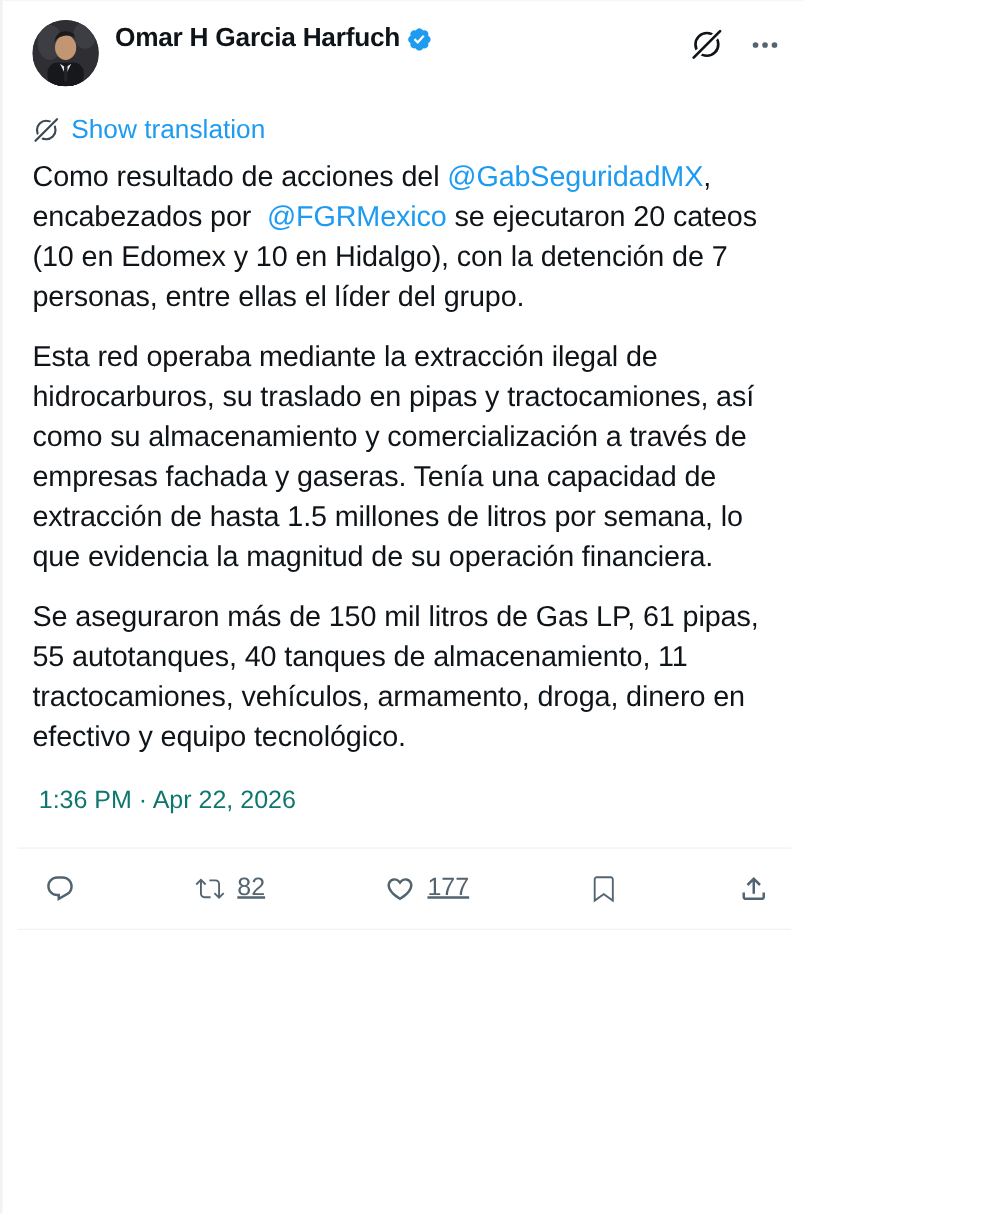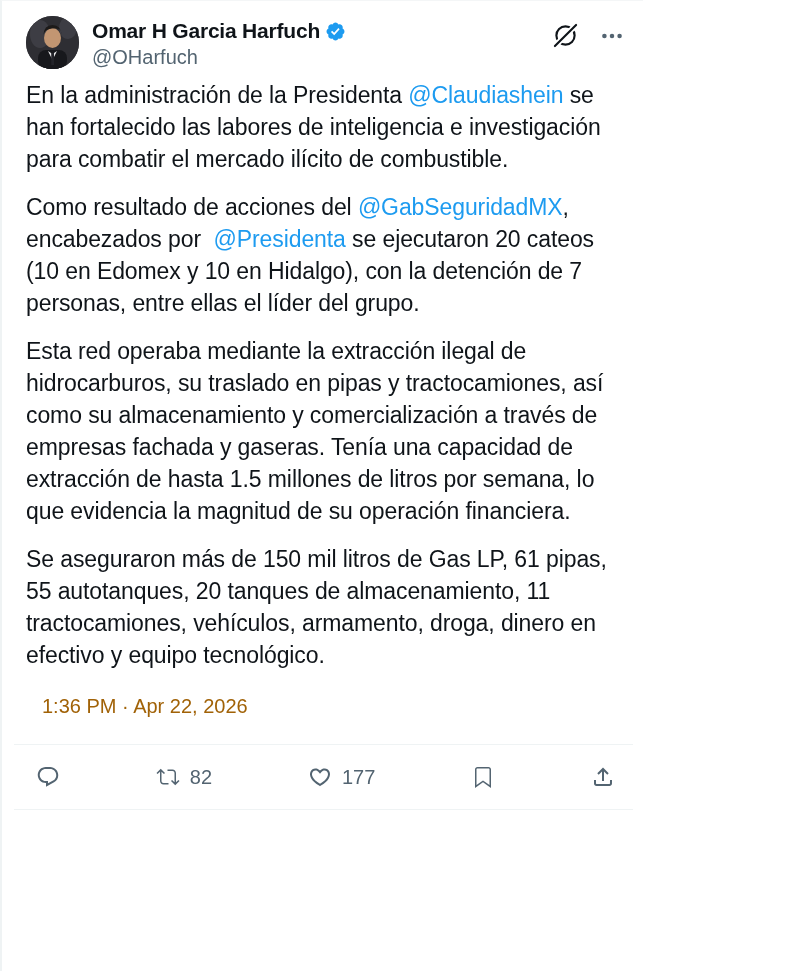--- a/index.html
+++ b/index.html
@@ -51,33 +51,33 @@
   .tweet-body {
     margin: 9px 24px 0 24px;
     font-size: 23px; line-height: 32px; color: #0f1419;
     letter-spacing: -0.1px;
   }
   .tweet-body p { white-space: pre-wrap; margin-top: 16px; }
   .tweet-body p:first-child { margin-top: 0; }
   .mention { color: #1d9bf0; text-decoration: none; cursor: pointer; }
   
   .timestamp {
-    margin: 23px 24px 0 40px;
-    font-size: 20px; color: #a16207; line-height: 25px;
+    margin: 23px 24px 0 29px;
+    font-size: 20px; color: #0f766e; line-height: 25px;
   }
   .divider { border-top: 1px solid #eff3f4; margin: 0 10px 0 12px; }
   .divider.top { margin-top: 25px; }
   
   .action-bar {
     height: 64px; display: flex; align-items: center;
     justify-content: space-between; padding: 0 28px 0 34px;
   }
   .action {
-    display: flex; align-items: center; gap: 10px;
-    color: #536471; background: none; border: none; cursor: pointer;
+    display: flex; align-items: flex-start; gap: 10px;
+    color: #536471; background: none; border: none; cursor: pointer; text-decoration: underline;
   }
   .action-icon { width: 24px; height: 24px; }
   .action-icon svg { width: 100%; height: 100%; display: block; fill: currentColor; }
   .action-count { font-size: 20px; color: #536471; }
   .action-count:empty { display: none; }
 </style>
 </head>
 <body>
 
 <div class="tweet-container">
@@ -96,47 +96,55 @@
         <path d="M17.5 19 Q18 9 26.5 9 Q35 9 35.5 19 Q35.5 14 33 13 Q28 11.5 22 13.5 Q18.5 14.5 17.5 19Z" fill="#1c1a19"></path>
       </svg>
     </div>
     <div class="user-block">
       <div class="name-row">
         <span class="display-name">Omar H Garcia Harfuch</span>
         <svg class="verified" viewBox="0 0 24 24">
           <path fill="#1d9bf0" d="M22.25 12c0-1.43-.88-2.67-2.19-3.34.46-1.39.2-2.9-.81-3.91s-2.52-1.27-3.91-.81c-.66-1.31-1.91-2.19-3.34-2.19s-2.67.88-3.33 2.19c-1.4-.46-2.91-.2-3.92.81s-1.26 2.52-.8 3.91c-1.31.67-2.2 1.91-2.2 3.34s.89 2.67 2.2 3.34c-.46 1.39-.21 2.9.8 3.91s2.52 1.26 3.91.81c.67 1.31 1.91 2.19 3.34 2.19s2.68-.88 3.34-2.19c1.39.45 2.9.2 3.91-.81s1.27-2.52.81-3.91c1.31-.67 2.19-1.91 2.19-3.34zm-11.71 4.2L6.8 12.46l1.41-1.42 2.26 2.26 4.8-5.23 1.47 1.36-6.2 6.77z"></path>
         </svg>
       </div>
-      <div class="handle">@OHarfuch</div>
     </div>
     <div class="header-actions">
       <button class="grok-btn" aria-label="Grok">
         <svg viewBox="0 0 24 24">
           <circle cx="12" cy="12" r="8.1" fill="none" stroke="currentColor" stroke-width="1.9"></circle>
           <line x1="2.6" y1="21.4" x2="21.4" y2="2.6" stroke="#ffffff" stroke-width="5"></line>
           <line x1="2.6" y1="21.4" x2="21.4" y2="2.6" stroke="currentColor" stroke-width="1.9" stroke-linecap="round"></line>
         </svg>
       </button>
       <button class="more-btn" aria-label="More">
         <svg viewBox="0 0 24 24" fill="currentColor">
           <circle cx="5" cy="12" r="2.1"></circle>
             <circle cx="12" cy="12" r="2.1"></circle>
             <circle cx="19" cy="12" r="2.1"></circle>
         </svg>
       </button>
     </div>
   </div>
 
+  <div class="translation-row">
+    <span class="translation-icon">
+      <svg viewBox="0 0 24 24">
+        <circle cx="12" cy="12" r="8.1" fill="none" stroke="currentColor" stroke-width="1.9"></circle>
+        <line x1="2.6" y1="21.4" x2="21.4" y2="2.6" stroke="#ffffff" stroke-width="5"></line>
+        <line x1="2.6" y1="21.4" x2="21.4" y2="2.6" stroke="currentColor" stroke-width="1.9" stroke-linecap="round"></line>
+      </svg>
+    </span>
+    <span class="translation-label">Show translation</span>
+  </div>
 
   <div class="tweet-body">
-    <p><span>En la administración de la Presidenta </span><a class="mention">@Claudiashein</a><span> se han fortalecido las labores de inteligencia e investigación para combatir el mercado ilícito de combustible.</span></p>
     <p><span>Como resultado de acciones del </span><a class="mention">@GabSeguridadMX</a><span>,
-encabezados por  </span><a class="mention">@Presidenta</a><span> se ejecutaron 20 cateos (10 en Edomex y 10 en Hidalgo), con la detención de 7 personas, entre ellas el líder del grupo.</span></p>
+encabezados por  </span><a class="mention">@FGRMexico</a><span> se ejecutaron 20 cateos (10 en Edomex y 10 en Hidalgo), con la detención de 7 personas, entre ellas el líder del grupo.</span></p>
     <p>Esta red operaba mediante la extracción ilegal de hidrocarburos, su traslado en pipas y tractocamiones, así como su almacenamiento y comercialización a través de empresas fachada y gaseras. Tenía una capacidad de extracción de hasta 1.5 millones de litros por semana, lo que evidencia la magnitud de su operación financiera.</p>
-    <p>Se aseguraron más de 150 mil litros de Gas LP, 61 pipas, 55 autotanques, 20 tanques de almacenamiento, 11 tractocamiones, vehículos, armamento, droga, dinero en efectivo y equipo tecnológico.</p>
+    <p>Se aseguraron más de 150 mil litros de Gas LP, 61 pipas, 55 autotanques, 40 tanques de almacenamiento, 11 tractocamiones, vehículos, armamento, droga, dinero en efectivo y equipo tecnológico.</p>
   </div>
 
   <div class="timestamp">1:36 PM · Apr 22, 2026</div>
 
   <div class="divider top"></div>
 
   <div class="action-bar">
     <button class="action" aria-label="Reply">
       <span class="action-icon">
         <svg viewBox="0 0 24 24">

